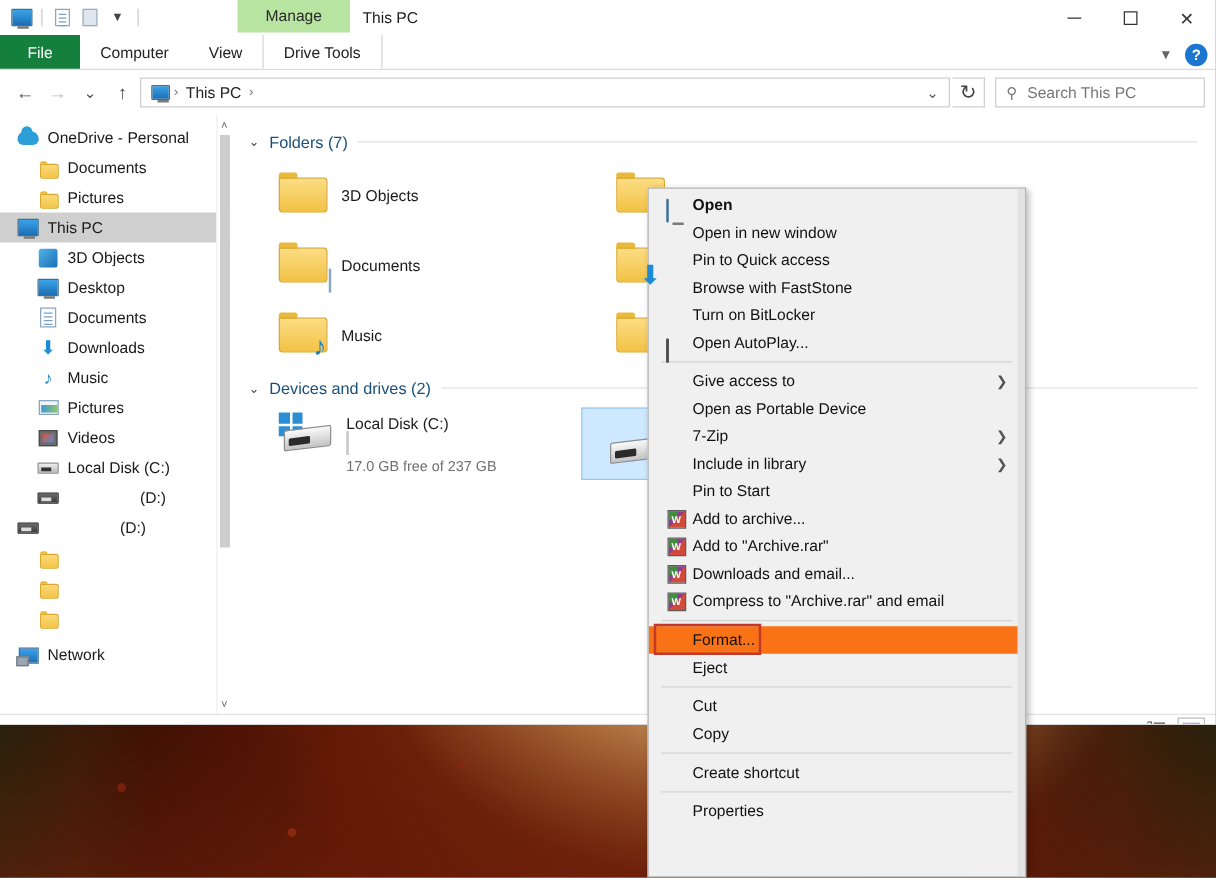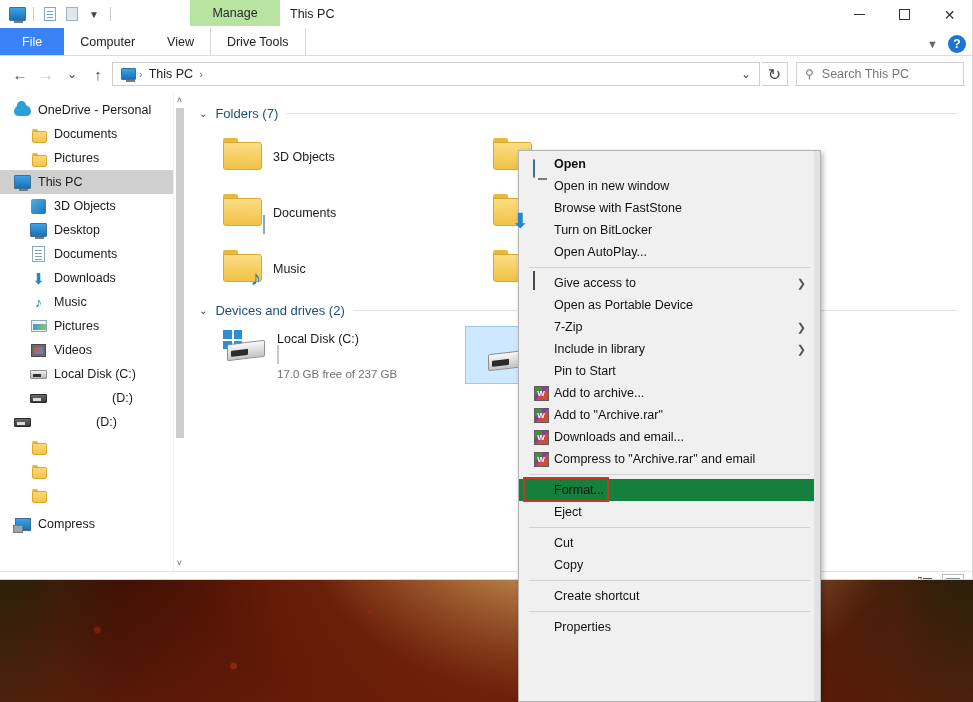--- a/index.html
+++ b/index.html
@@ -71,21 +71,21 @@
 
   
   .ribbon {
     height:28px; background:#fff; display:flex; align-items:flex-end;
     position:relative; border-bottom:1px solid #dcdcdc;
   }
   .tab {
     font-size:12.5px; color:#222; padding:0 16px; height:26px;
     display:flex; align-items:center; cursor:default;
   }
-  .tab.file { background:#3b82f6; color:#fff; padding:0 22px; height:27px;margin-top:44px; }
+  .tab.file { background:#15803d; color:#fff; padding:0 22px; height:27px;margin-top:44px; }
   .tab.contextual {
     border-left:1px solid #d6d6d6; border-right:1px solid #d6d6d6;
     background:#fff; height:27px;
   }
   .ribbon .helpers { position:absolute; right:6px; bottom:2px; display:flex; align-items:center; gap:10px; }
   .chev-sm { color:#666; font-size:11px; }
   .help-btn {
     width:18px; height:18px; border-radius:50%; background:#1b76d2; color:#fff;
     font-size:12px; display:flex; align-items:center; justify-content:center; font-weight:bold;
   }
@@ -160,21 +160,21 @@
     background:#f0f0f0; border:1px solid #b4b4b4;
     box-shadow: 2px 2px 5px rgba(0,0,0,0.28);
     font-size:12.5px; color:#111; padding:2px 0; overflow:hidden;
   }
   .mi { height:22px; display:flex; align-items:center; padding-left:11px; position:relative; }
   .mi .mi-ic { width:22px; height:16px; flex:0 0 22px; display:flex; align-items:center; justify-content:center; }
   .mi .mi-label { padding-left:2px; }
   .mi.bold .mi-label { font-weight:bold; }
   .mi .arrow { position:absolute; right:14px; color:#555; font-size:11px; }
   .msep { height:1px; background:#d3d3d3; margin:4px 10px 4px 10px; }
-  .mi.highlight-row { background:#15803d;align-items:center; }
+  .mi.highlight-row { background:#f97316;align-items:center; }
   .hl-box {
     position:absolute; left:4px; top:-2px; width:86px; height:25px;
     border:2px solid #c0392b; pointer-events:none;
   }
   .ctx-scrollstrip { position:absolute; right:0; top:0; width:6px; height:100%; background:#e2e2e2; }
 
   
   .folder { width:30px; height:25px; position:relative; }
   .folder:before {
     content:''; position:absolute; left:0; top:2px; width:12px; height:4px;
@@ -459,21 +459,21 @@
       <div class="navitem indent1">
         <span class="navicon">
             <span class="folder small"></span>
           </span>
         <span class="navlabel blank"></span>
       </div>
       <div class="navitem" style="margin-top:6px;">
         <span class="navicon">
             <span class="netpc"></span>
           </span>
-        <span class="navlabel">Compress</span>
+        <span class="navlabel">Network</span>
       </div>
 
       <div class="nav-scroll">
         <div class="arr">˄</div>
         <div class="thumb"></div>
         <div class="arr" style="position:absolute;bottom:0;left:0;right:0;">˅</div>
       </div>
     </div>
 
     <div class="content">
@@ -595,20 +595,24 @@
   <div class="mi bold">
     <span class="mi-ic"></span>
     <span class="mi-label">Open</span>
   </div>
   <div class="mi">
     <span class="mi-ic"></span>
     <span class="mi-label">Open in new window</span>
   </div>
   <div class="mi">
     <span class="mi-ic"></span>
+    <span class="mi-label">Pin to Quick access</span>
+  </div>
+  <div class="mi">
+    <span class="mi-ic"></span>
     <span class="mi-label">Browse with FastStone</span>
   </div>
   <div class="mi">
     <span class="mi-ic"></span>
     <span class="mi-label">Turn on BitLocker</span>
   </div>
   <div class="mi">
     <span class="mi-ic"></span>
     <span class="mi-label">Open AutoPlay...</span>
   </div>

